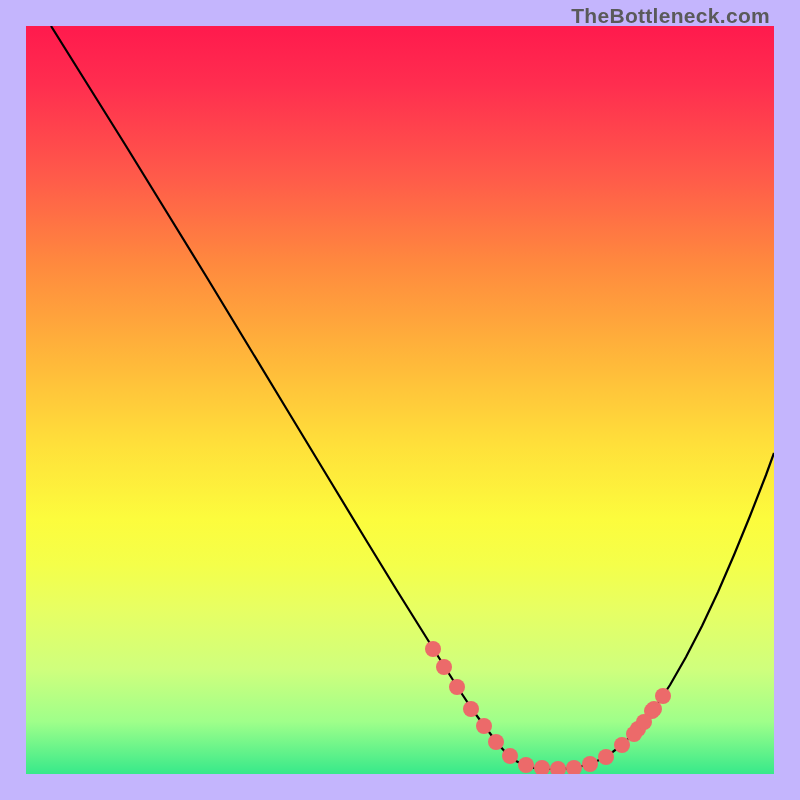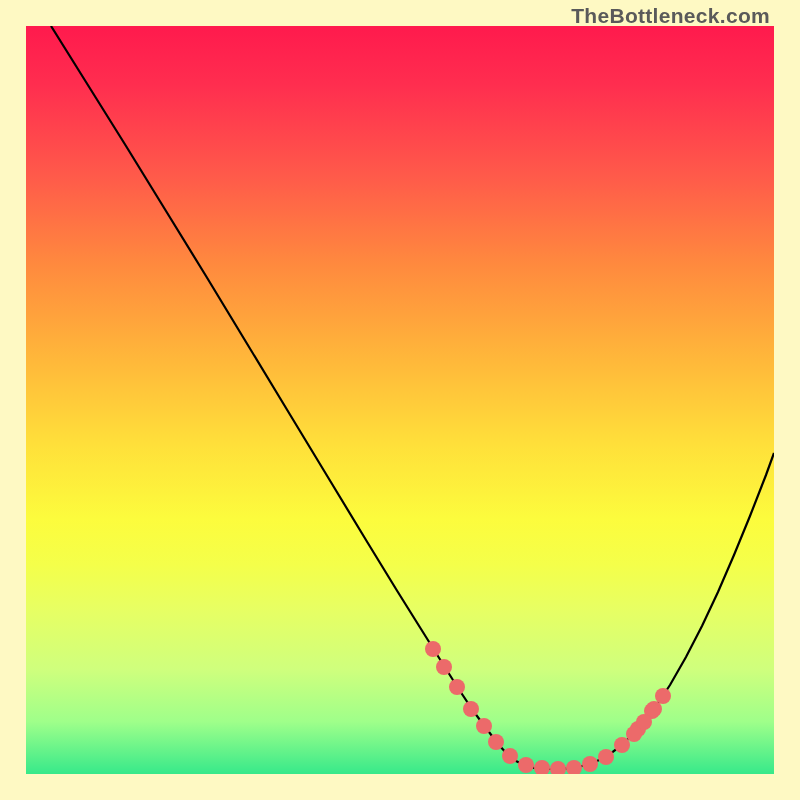--- a/index.html
+++ b/index.html
@@ -1,21 +1,21 @@
 <!DOCTYPE html>
 <html><head>
 <meta charset="utf-8">
 <style>
   * { margin: 0; padding: 0; box-sizing: border-box; }
   html, body { width: 800px; height: 800px; overflow: hidden; background: #000; }
   .frame {
     position: relative;
     width: 800px;
     height: 800px;
-    background: #fef9c3;
+    background: #c4b5fd;
   }
   .plot-area {
     position: absolute;
     left: 26px;
     top: 26px;
     width: 748px;
     height: 748px;
     background: linear-gradient(to bottom,
       #ff1a4d 0%,
       #ff2e4f 8%,

